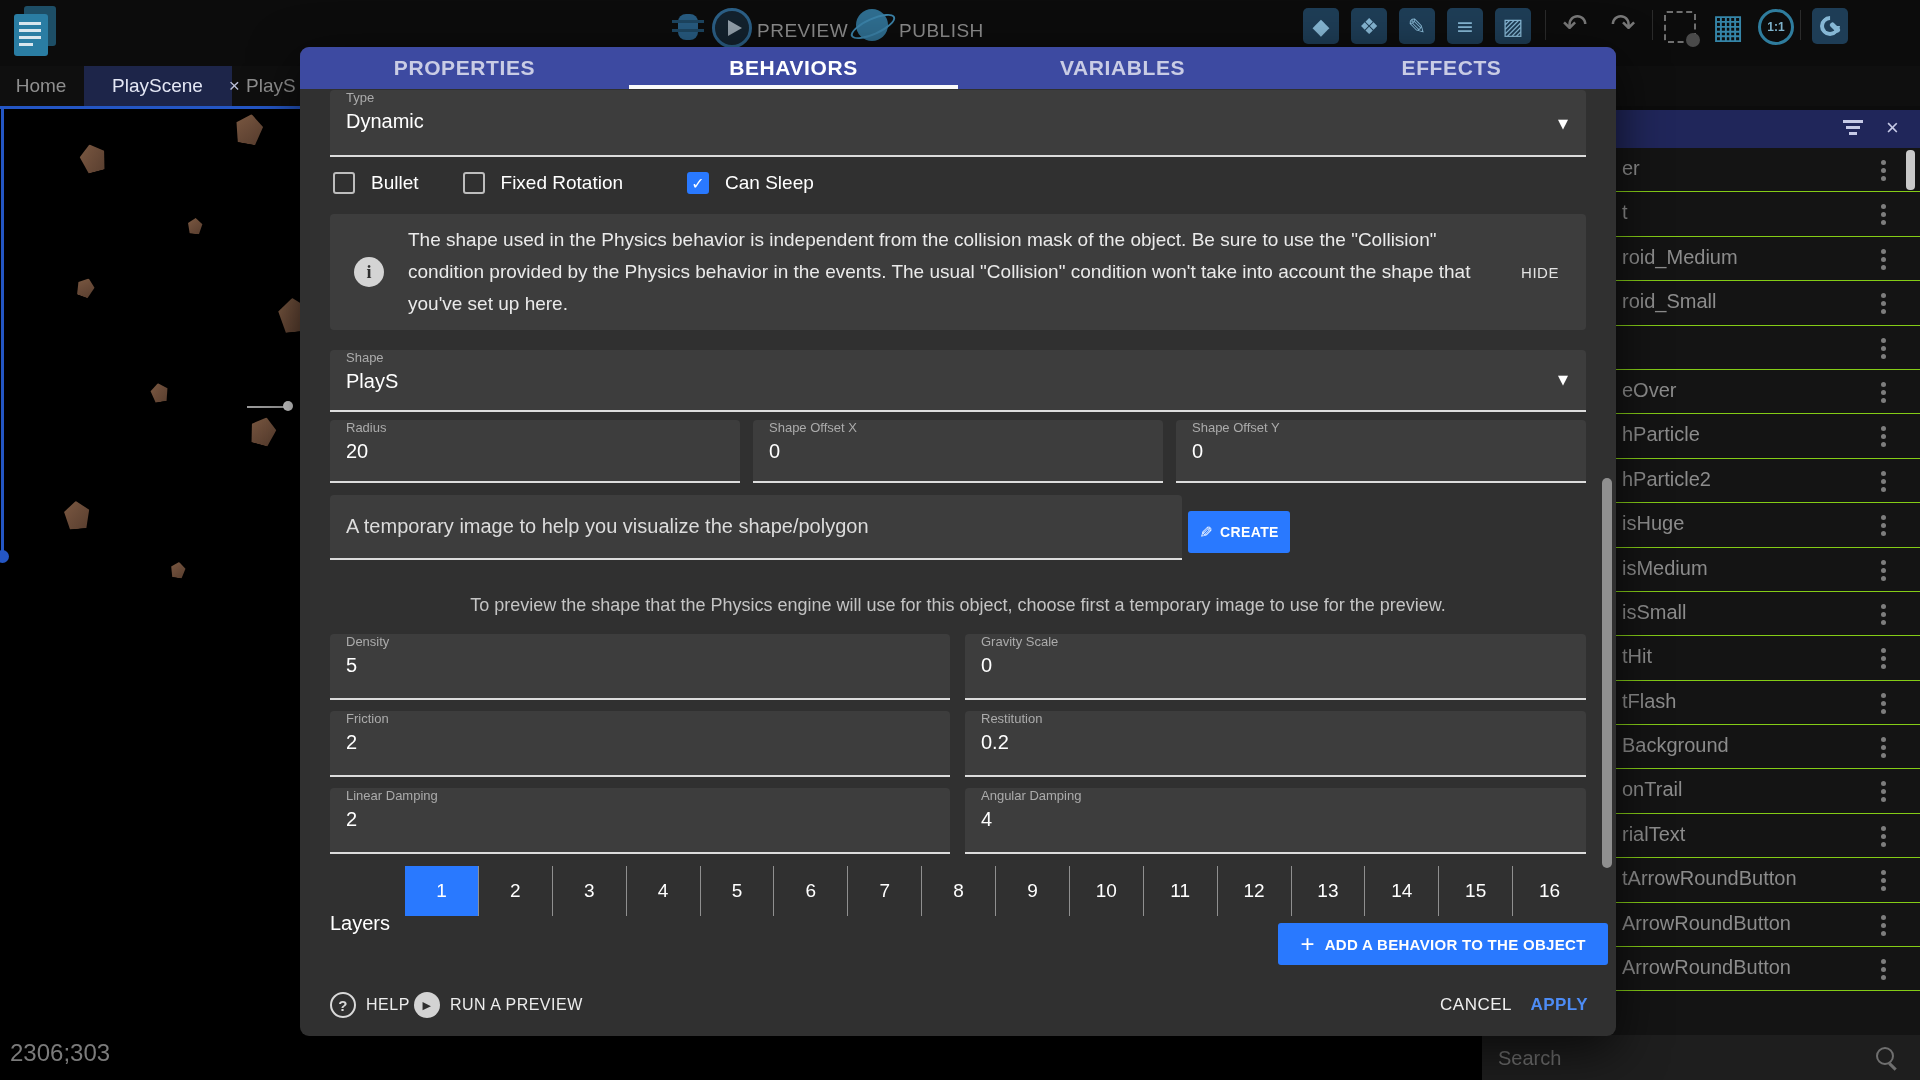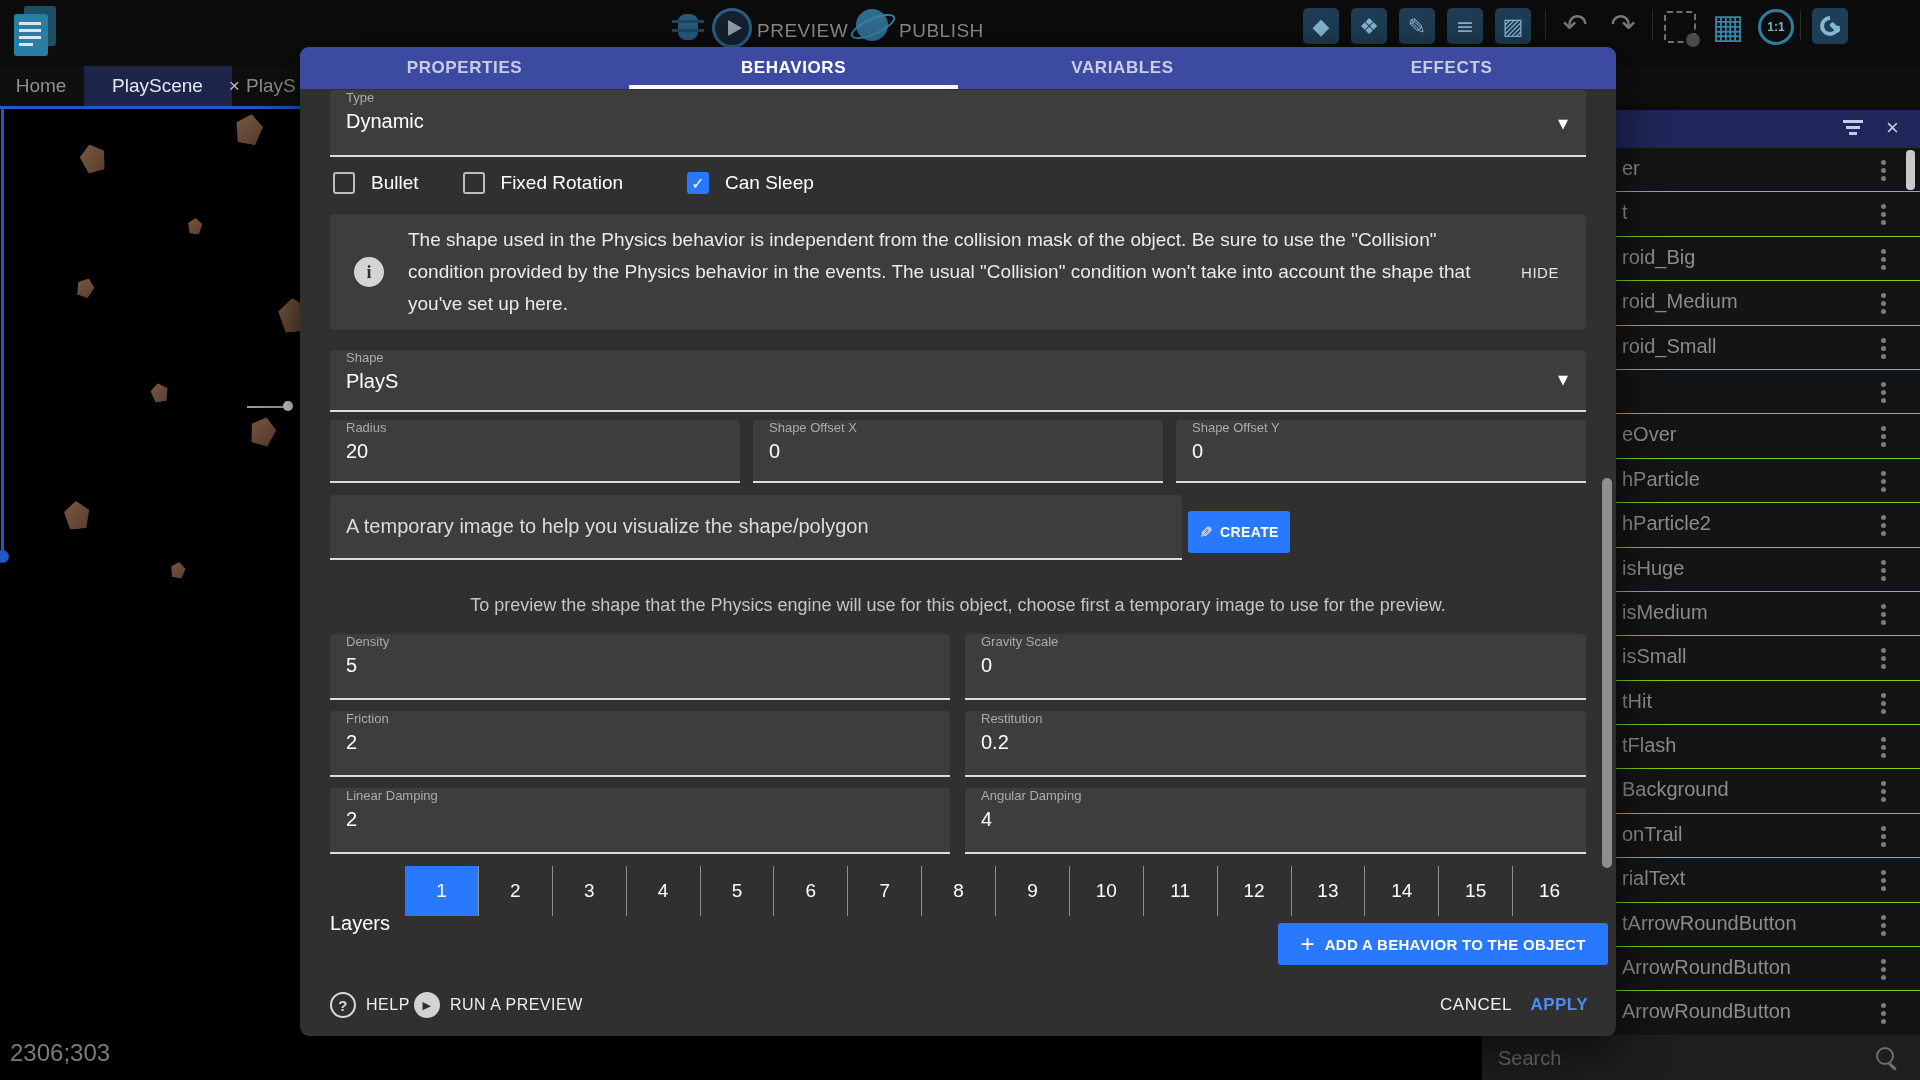--- a/index.html
+++ b/index.html
@@ -62,21 +62,21 @@
   .search-input{position:absolute;left:14px;top:7px;width:360px;height:30px;background:transparent;border:none;outline:none;
                 font-size:20px;color:#9a9a9a;font-family:"Liberation Sans",sans-serif;}
   .search-input::placeholder{color:#6f6f6f;}
   .mag{position:absolute;right:26px;top:12px;width:14px;height:14px;border:2px solid #6f6f6f;border-radius:50%;}
   .mag::after{content:'';position:absolute;left:13px;top:13px;width:3px;height:9px;background:#6f6f6f;transform:rotate(-45deg);}
   
   .dialog{position:absolute;left:300px;top:47px;width:1316px;height:989px;background:#303030;border-radius:9px;
           box-shadow:0 14px 50px rgba(0,0,0,.65);}
   .dtabbar{position:absolute;left:0;top:0;width:1316px;height:42px;background:#3d4aa1;border-radius:9px 9px 0 0;display:flex;}
   .dtab{position:relative;flex:1;display:flex;align-items:center;justify-content:center;
-        font-size:17px;font-weight:bold;letter-spacing:.6px;color:rgba(255,255,255,.72);}
+        font-size:21px;font-weight:bold;letter-spacing:.6px;color:rgba(255,255,255,.72);}
   .dtab.active{color:#fff;}
   .dtab.active::after{content:'';position:absolute;left:0;right:0;bottom:0;height:4px;background:#fafafa;}
   .ffield{position:absolute;background:#3d3d3d;border-radius:4px 4px 0 0;border-bottom:2px solid #dcdcdc;
           box-sizing:border-box;padding:0 16px 0;}
   .flabel{display:block;font-size:13px;color:#ababab;margin-bottom:5px;}
   .fvalue{display:block;font-size:20px;color:#fff;}
   .caret{position:absolute;right:18px;top:26px;font-size:13px;color:#fff;font-family:"DejaVu Sans",sans-serif;}
   .cb-row{position:absolute;left:33px;top:121px;height:30px;display:flex;align-items:center;}
   .cb{width:22px;height:22px;border:2px solid #bdbdbd;border-radius:3px;box-sizing:border-box;}
   .cb.checked{background:#2979ff;border-color:#2979ff;color:#fff;font-size:16px;line-height:19px;text-align:center;}
@@ -180,24 +180,20 @@
         <div class="obj-row">
           <span class="obj-label">er</span>
           <span class="kebab"></span>
         </div>
 
         <div class="obj-row">
           <span class="obj-label">t</span>
           <span class="kebab"></span>
         </div>
 
-        <div class="obj-row">
-          <span class="obj-label">roid_Big</span>
-          <span class="kebab"></span>
-        </div>
 
         <div class="obj-row">
           <span class="obj-label">roid_Medium</span>
           <span class="kebab"></span>
         </div>
 
         <div class="obj-row">
           <span class="obj-label">roid_Small</span>
           <span class="kebab"></span>
         </div>

